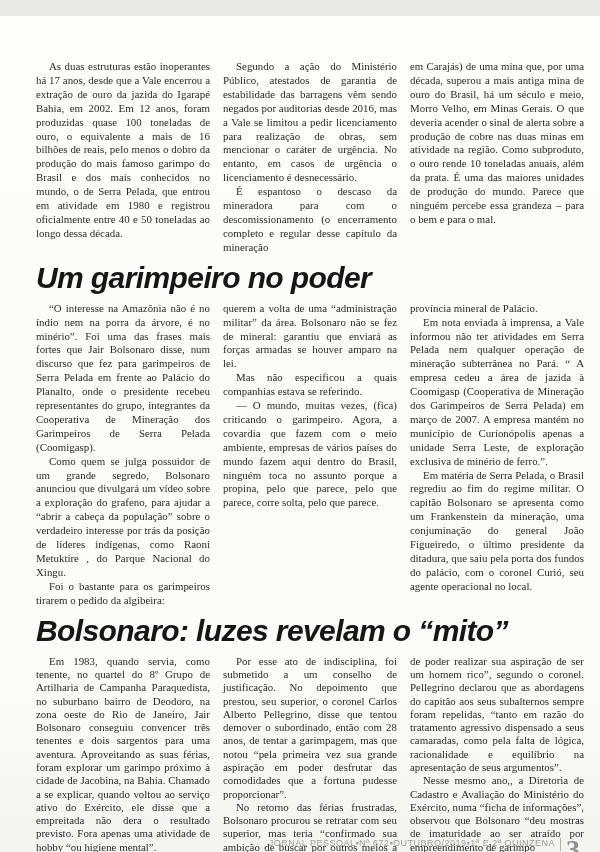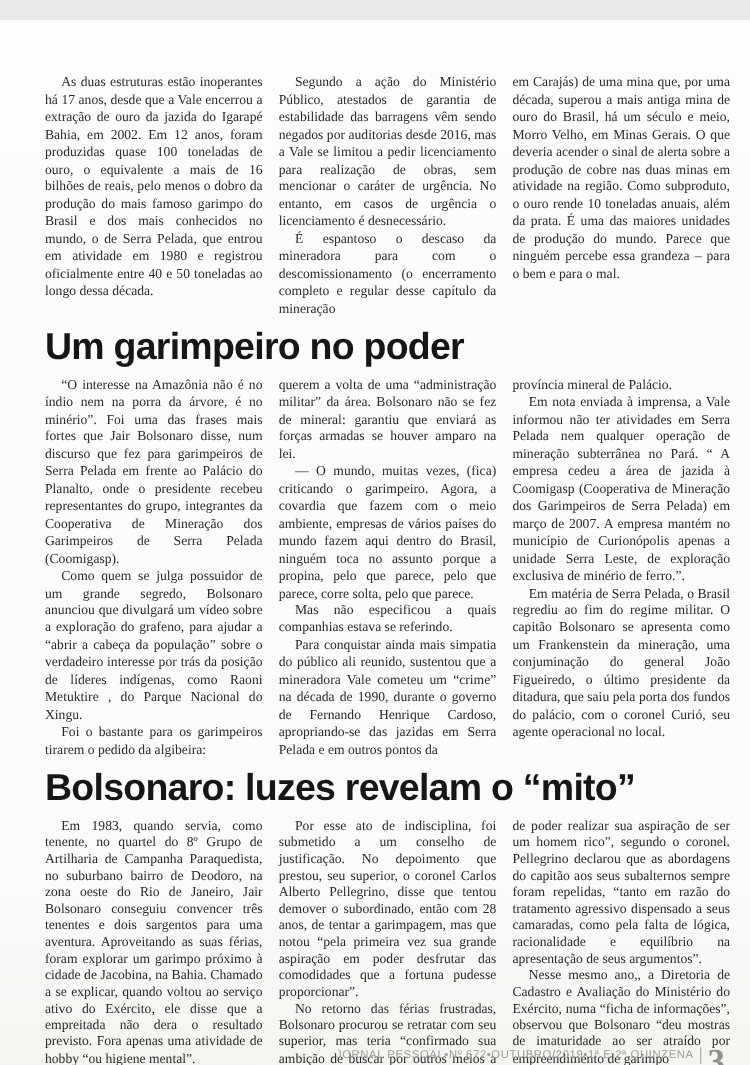--- a/index.html
+++ b/index.html
@@ -27,20 +27,21 @@
   .col p { margin:0; text-indent:13px; }
   .col p.cont { text-indent:0; }
   .headline {
     font-family:"Liberation Sans", sans-serif;
     font-weight:bold;
     font-size:30px;
     letter-spacing:-0.6px;
     color:#161614;
     margin:7px 0 8px 0;
     line-height:32px;
+    font-style:italic;
   }
   .sec3 .col { line-height:13.3px; }
   .footer {
     position:absolute;
     right:20px; bottom:6px;
     display:flex; gap:5px;
   }
   .footer-text {
     font-family:"Liberation Sans", sans-serif;
     font-size:9px;
@@ -79,23 +80,22 @@
   <div class="headline">Um garimpeiro no poder</div>
 
   <div class="cols sec2">
     <div class="col">
       <p>“O interesse na Amazônia não é no índio nem na porra da árvore, é no minério”. Foi uma das frases mais fortes que Jair Bolsonaro disse, num discurso que fez para garimpeiros de Serra Pelada em frente ao Palácio do Planalto, onde o presidente recebeu representantes do grupo, integrantes da Cooperativa de Mineração dos Garimpeiros de Serra Pelada (Coomigasp).</p>
       <p>Como quem se julga possuidor de um grande segredo, Bolsonaro anunciou que divulgará um vídeo sobre a exploração do grafeno, para ajudar a “abrir a cabeça da população” sobre o verdadeiro interesse por trás da posição de líderes indígenas, como Raoni Metuktire , do Parque Nacional do Xingu.</p>
       <p>Foi o bastante para os garimpeiros tirarem o pedido da algibeira:</p>
     </div>
     <div class="col">
       <p class="cont">querem a volta de uma “administração militar” da área. Bolsonaro não se fez de mineral: garantiu que enviará as forças armadas se houver amparo na lei.</p>
+      <p>Mas não especificou a quais companhias estava se referindo.</p>
       <p>— O mundo, muitas vezes, (fica) criticando o garimpeiro. Agora, a covardia que fazem com o meio ambiente, empresas de vários países do mundo fazem aqui dentro do Brasil, ninguém toca no assunto porque a propina, pelo que parece, pelo que parece, corre solta, pelo que parece.</p>
-      <p>Mas não especificou a quais companhias estava se referindo.</p>
-      <p>Para conquistar ainda mais simpatia do público ali reunido, sustentou que a mineradora Vale cometeu um “crime” na década de 1990, durante o governo de Fernando Henrique Cardoso, apropriando-se das jazidas em Serra Pelada e em outros pontos da</p>
     </div>
     <div class="col">
       <p class="cont">província mineral de Palácio.</p>
       <p>Em nota enviada à imprensa, a Vale informou não ter atividades em Serra Pelada nem qualquer operação de mineração subterrânea no Pará. “ A empresa cedeu a área de jazida à Coomigasp (Cooperativa de Mineração dos Garimpeiros de Serra Pelada) em março de 2007. A empresa mantém no município de Curionópolis apenas a unidade Serra Leste, de exploração exclusiva de minério de ferro.”.</p>
       <p>Em matéria de Serra Pelada, o Brasil regrediu ao fim do regime militar. O capitão Bolsonaro se apresenta como um Frankenstein da mineração, uma conjuminação do general João Figueiredo, o último presidente da ditadura, que saiu pela porta dos fundos do palácio, com o coronel Curió, seu agente operacional no local.</p>
     </div>
   </div>
 
   <div class="headline">Bolsonaro: luzes revelam o “mito”</div>
 

